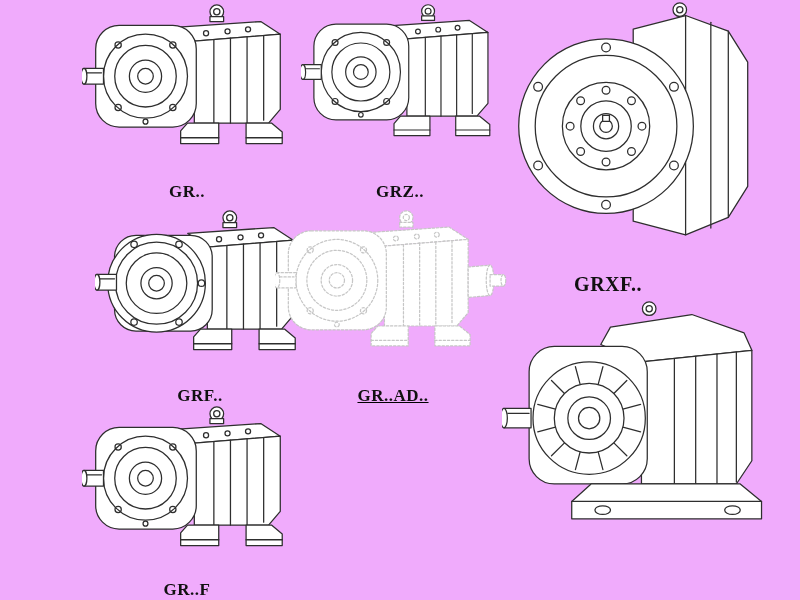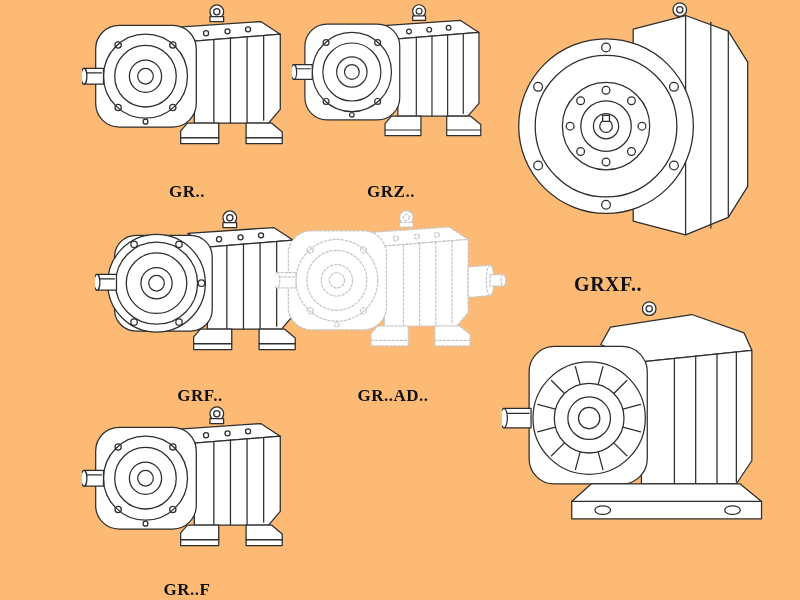--- a/index.html
+++ b/index.html
@@ -3,21 +3,21 @@
 <meta charset="utf-8">
 <style>
   * { margin: 0; padding: 0; box-sizing: border-box; }
   html, body { background: #ffffff; }
   body { font-family: "Liberation Serif", serif; }
 
   .canvas {
     position: relative;
     width: 800px;
     height: 600px;
-    background: #fdba74;
+    background: #f0abfc;
     overflow: hidden;
   }
 
   .defs-svg { position: absolute; width: 0; height: 0; overflow: hidden; }
 
   .cell {
     position: absolute;
     display: flex;
     flex-direction: column;
     align-items: center;
@@ -175,42 +175,42 @@
     </defs>
   </svg>
 
   <figure class="cell" style="left:82px; top:2px; width:210px; height:200px;">
     <svg class="drawing" viewBox="0 0 215 160">
         <use href="#art-gr"></use>
       </svg>
     <figcaption class="label">GR..</figcaption>
   </figure>
 
-  <figure class="cell" style="left:292px; top:2px; width:198px; height:200px;">
+  <figure class="cell" style="left:301px; top:2px; width:198px; height:200px;">
     <svg class="drawing" viewBox="0 0 215 160">
         <use href="#art-gr"></use>
       </svg>
     <figcaption class="label">GRZ..</figcaption>
   </figure>
 
   <figure class="cell" style="left:95px; top:208px; width:210px; height:198px;">
     <svg class="drawing" viewBox="0 0 215 160">
         <use href="#art-grf"></use>
       </svg>
     <figcaption class="label">GRF..</figcaption>
   </figure>
 
   <figure class="cell" style="left:498px; top:0px; width:284px; height:296px;">
     <svg class="drawing" style="width:262px;" viewBox="0 0 270 258">
         <use href="#art-grxf"></use>
       </svg>
     <figcaption class="label big" style="padding-right:64px;">GRXF..</figcaption>
   </figure>
 
-  <figure class="cell" style="left:275px; top:208px; width:236px; height:198px;">
+  <figure class="cell" style="left:275px; top:208px; width:236px; height:198px;text-decoration:underline;">
     <svg class="drawing ghost" viewBox="0 0 248 160">
       <use href="#art-gr"></use>
       <g stroke="currentColor" fill="none" stroke-width="1.3" stroke-linejoin="round" stroke-linecap="round">
         <polygon points="203,62 226,60 226,92 203,94" fill="#fff"></polygon>
         <ellipse cx="226" cy="76" rx="4" ry="16" fill="#fff"></ellipse>
         <rect x="226" y="70" width="14" height="12" fill="#fff"></rect>
         <ellipse cx="240" cy="76" rx="2.5" ry="6" fill="#fff"></ellipse>
       </g>
     </svg>
     <figcaption class="label">GR..AD..</figcaption>

